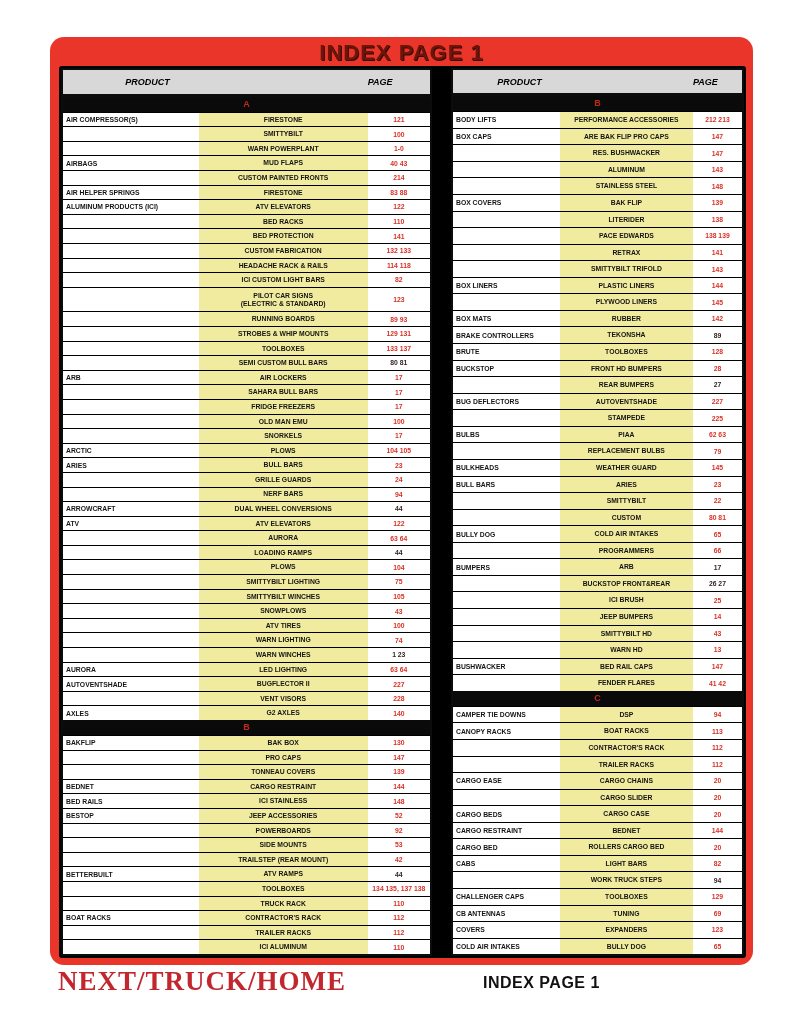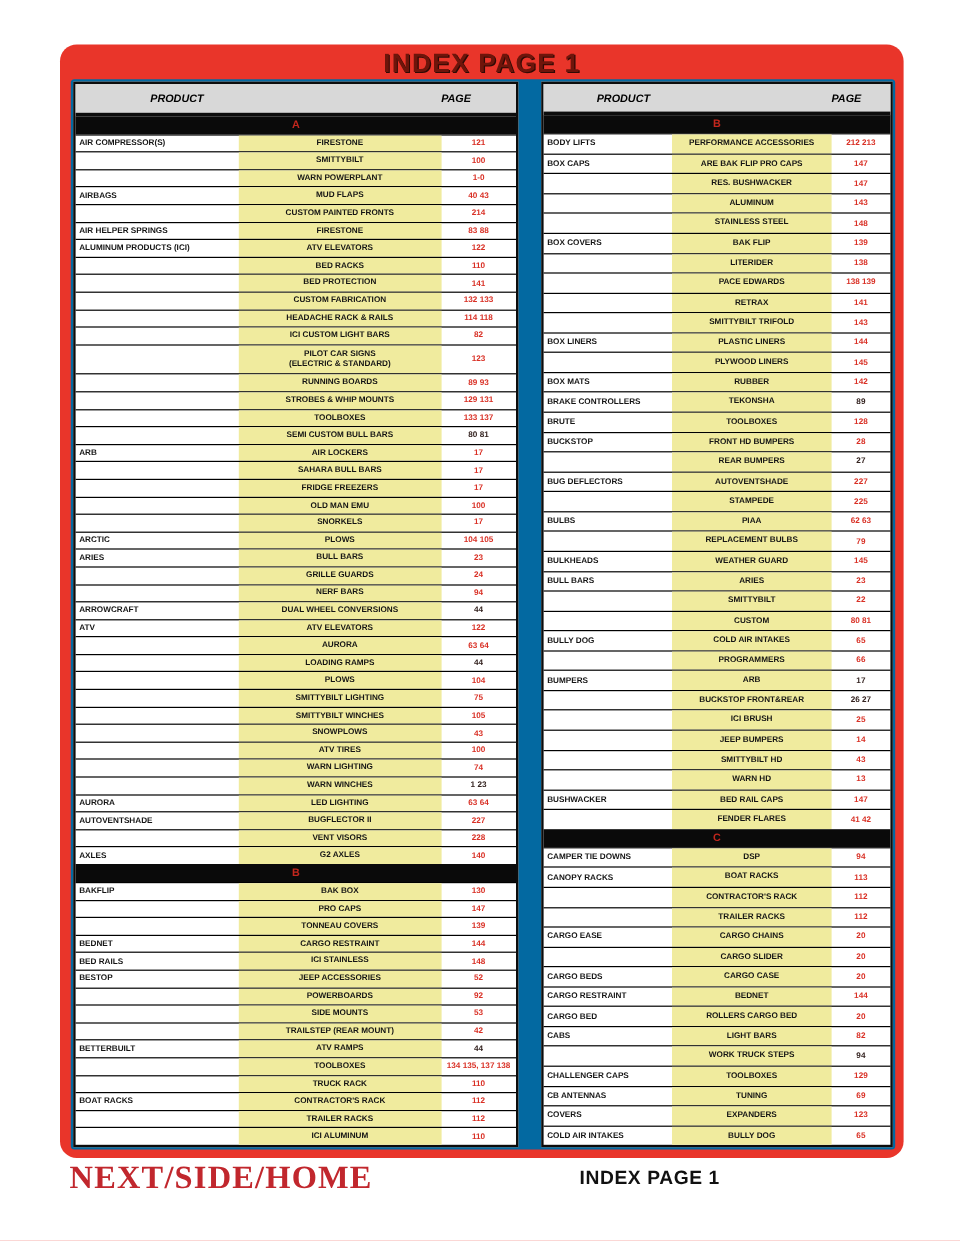--- a/index.html
+++ b/index.html
@@ -11,21 +11,21 @@
     position:absolute;left:50px;top:37px;width:703px;height:928px;
     background:var(--frame-red,#e9352a);border-radius:14px;
   }
   .title{
     position:absolute;left:0;top:3px;width:100%;text-align:center;
     font-size:22px;font-weight:bold;letter-spacing:1px;
     color:#6e150b;text-shadow:1px 1px 0 #2e0a05;
   }
   .inner{
     position:absolute;left:9px;right:7px;top:29px;bottom:7px;
-    background:#0369a1;display:flex;gap:19px;padding:2px;
+    background:#000000;display:flex;gap:19px;padding:2px;
     box-sizing:border-box;border-radius:3px;
   }
   .tbl{
     border:2px solid #0c0c0c;background:#fff;box-sizing:border-box;
     display:flex;flex-direction:column;
   }
   .tbl.t0{width:371px;}
   .tbl.t1{flex:1;}
   .thead{
     display:flex;align-items:center;height:25px;background:#d8d8d8;
@@ -613,14 +613,14 @@
         </div>
         <div class="row">
           <div class="cell c-label">COLD AIR INTAKES</div>
           <div class="cell c-item">BULLY DOG</div>
           <div class="cell c-page">65</div>
         </div>
       </div>
   </div>
 </div>
 
-<div class="footer-left">NEXT/SIDE/HOME</div>
+<div class="footer-left">NEXT/TRUCK/HOME</div>
 <div class="footer-right">INDEX PAGE 1</div>
 
 </body></html>

